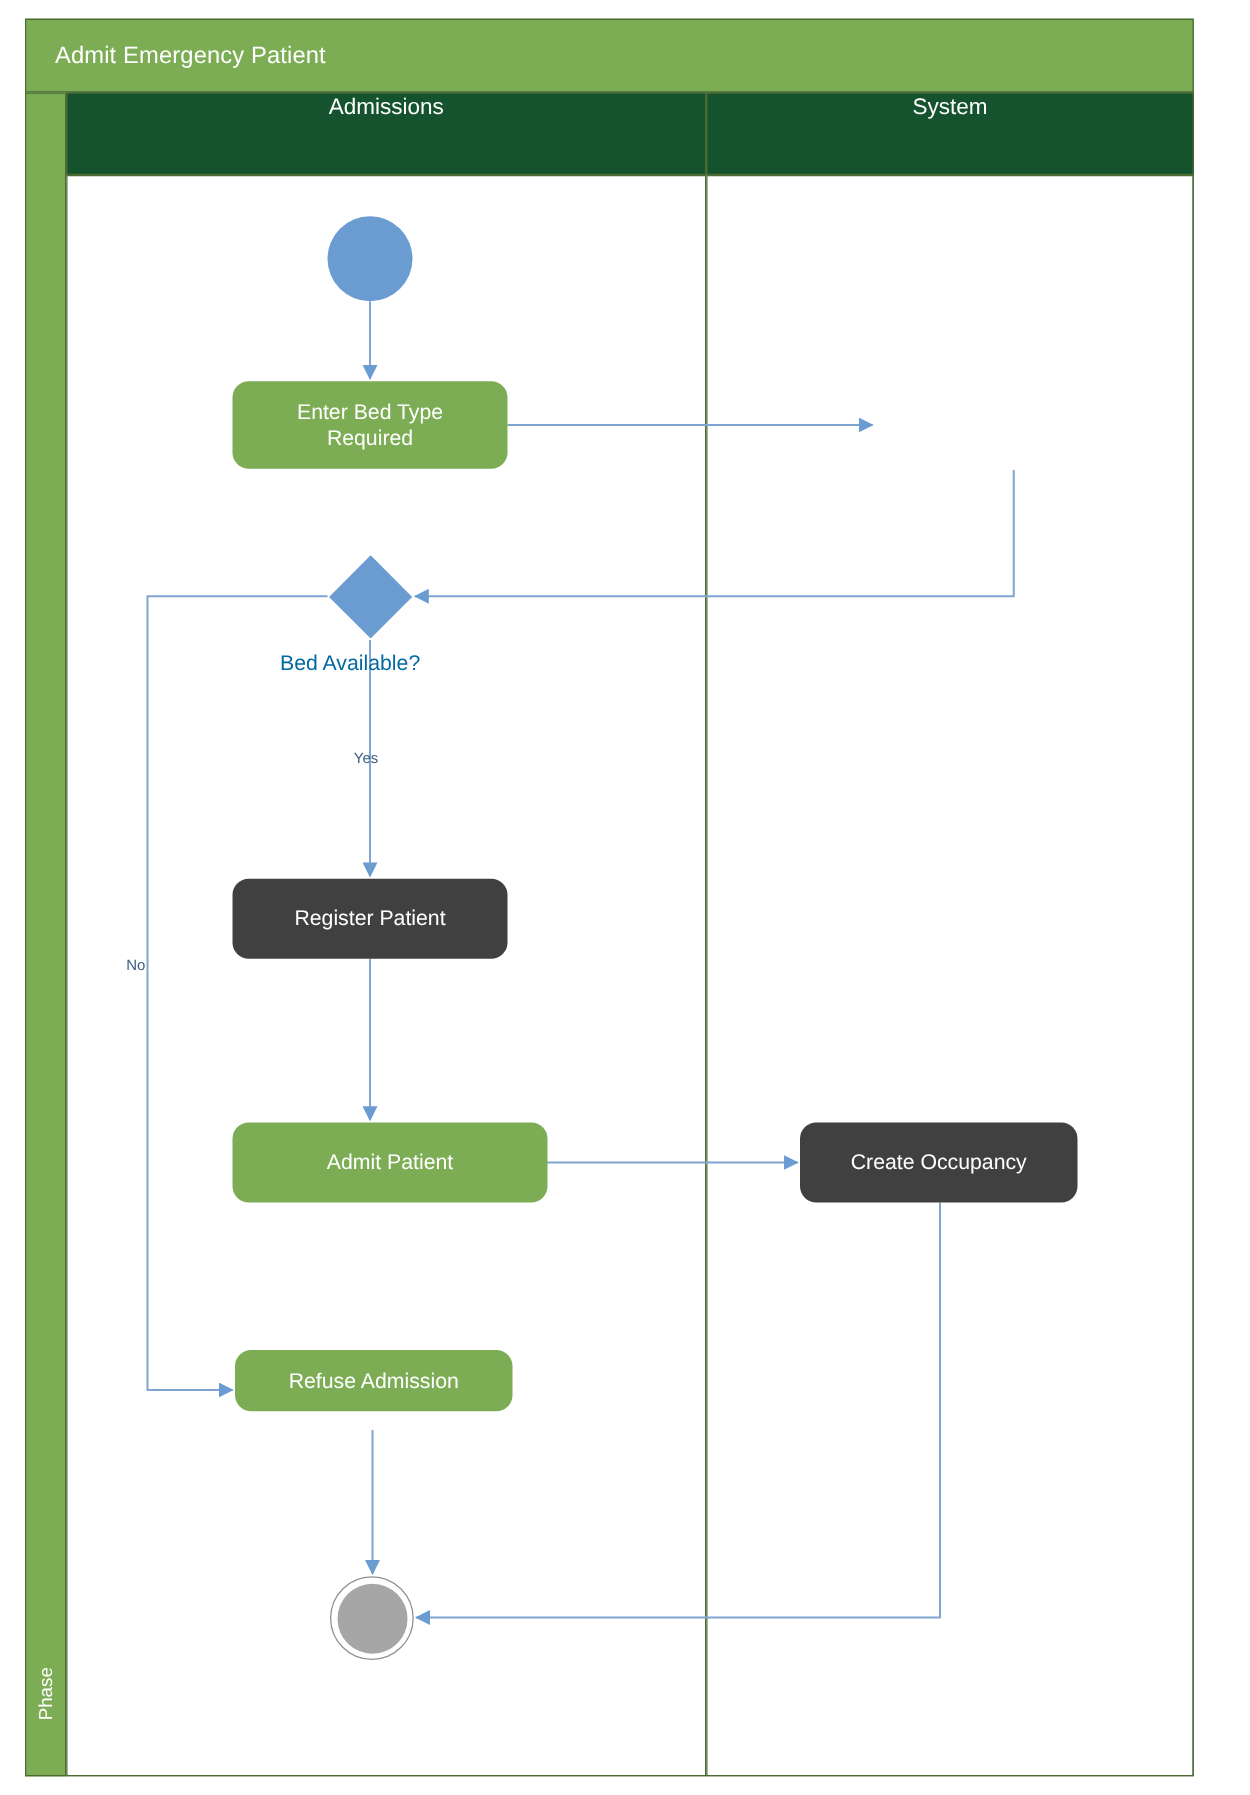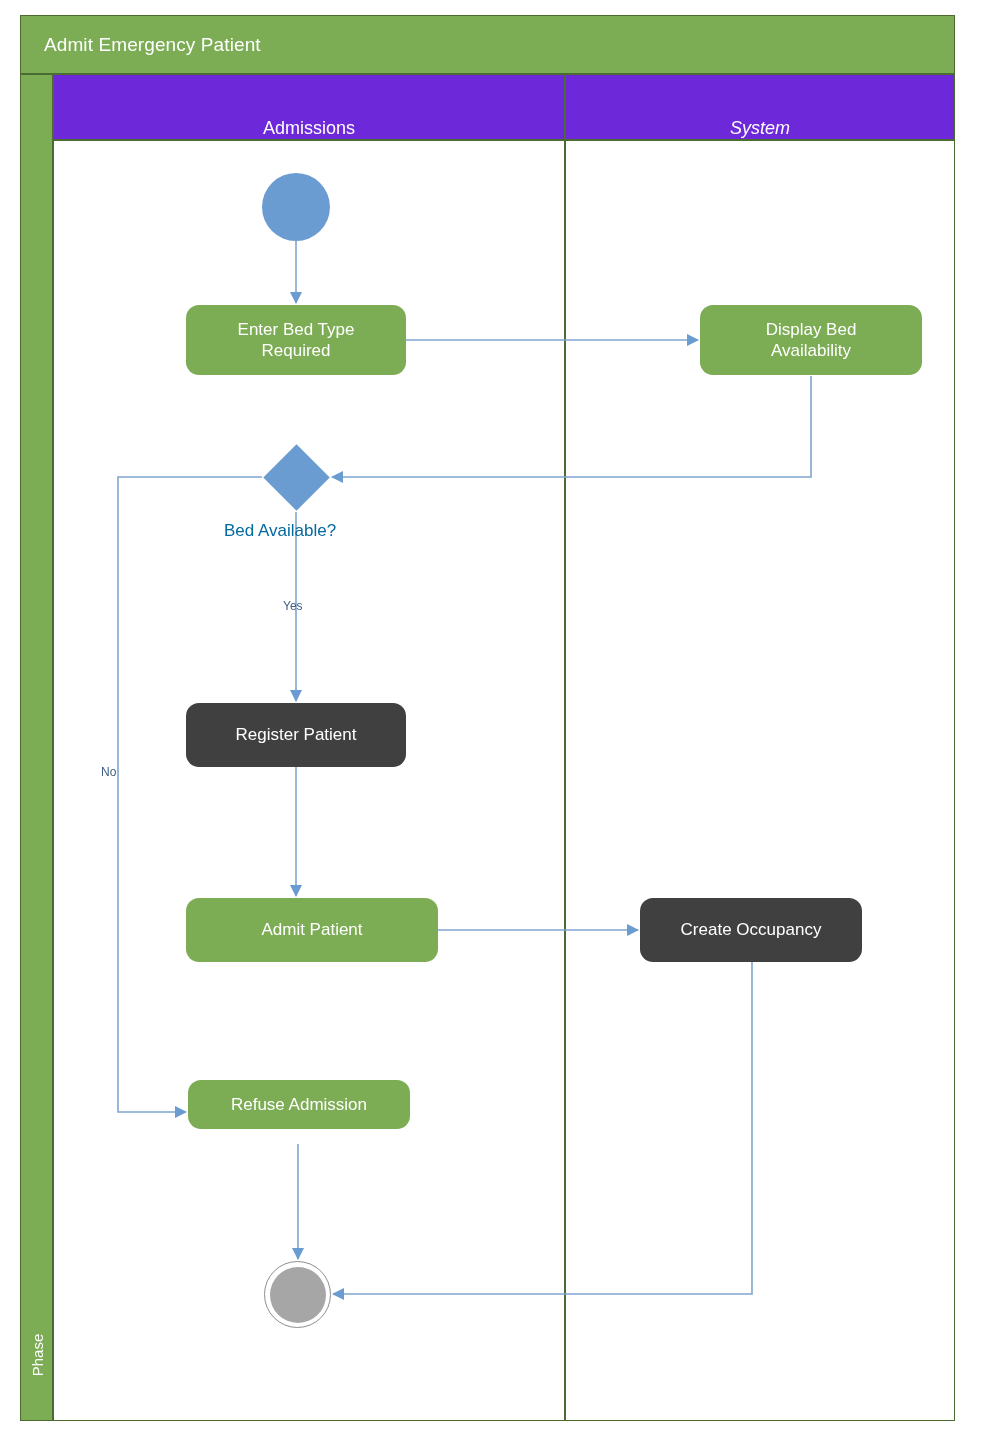--- a/index.html
+++ b/index.html
@@ -54,23 +54,23 @@
   .phase-text-wrap{
     position:absolute;
     left:20px;
     top:1300px;
     width:33px;
     height:110px;
   }
   .lane-head{
     position:absolute;
     box-sizing:border-box;
-    background:#6d28d9;
-    border:1.5px solid #4c6b33;
-    display:flex; align-items:flex-end; justify-content:center;
+    background:#14532d;
+    border:1.5px solid #4c6b33;
+    display:flex; align-items:flex-start; justify-content:center;
     color:#ffffff;
     font-size:18px;
   }
   .lane-body{
     position:absolute;
     box-sizing:border-box;
     background:#ffffff;
     border:1.5px solid #4c6b33;
   }
 
@@ -150,21 +150,21 @@
   </div>
 
   <div class="band phase-band"></div>
   <div class="phase-text-wrap">
     <span class="phase-text">Phase</span>
   </div>
 
   <div class="lane-head" style="left:53px; top:74px; width:512px; height:66px;">
     <span>Admissions</span>
   </div>
-  <div class="lane-head" style="left:565px; top:74px; width:390px; height:66px;font-style:italic;">
+  <div class="lane-head" style="left:565px; top:74px; width:390px; height:66px;">
     <span>System</span>
   </div>
 
   <svg id="wires" viewBox="0 0 1000 1436" xmlns="http://www.w3.org/2000/svg">
     <defs>
       <marker id="arrow" viewBox="0 0 10 10" refX="9.2" refY="5" markerWidth="7.5" markerHeight="7.5" orient="auto-start-reverse">
         <path d="M 0 0 L 10 5 L 0 10 z" fill="#6A9BD1"></path>
       </marker>
     </defs>
     <g fill="none" stroke="#7FA5D0" stroke-width="1.6" marker-end="url(#arrow)">
@@ -189,24 +189,20 @@
     </g>
   </svg>
 
   <div class="start-node" style="left:262px; top:173px; width:68px; height:68px;"></div>
 
   <div class="node green" style="left:186px; top:305px; width:220px; height:70px;">
     <span>Enter Bed Type
 Required</span>
   </div>
 
-  <div class="node green" style="left:700px; top:305px; width:222px; height:70px;">
-    <span>Display Bed
-Availability</span>
-  </div>
 
   <div class="diamond" style="left:273px; top:454px; width:47px; height:47px;"></div>
   <div class="decision-label" style="left:224px; top:521px;">Bed Available?</div>
 
   <div class="edge-label" style="left:283px; top:599px;">Yes</div>
   <div class="edge-label" style="left:101px; top:765px;">No</div>
 
   <div class="node amber" style="left:186px; top:703px; width:220px; height:64px;">
     <span>Register Patient</span>
   </div>

